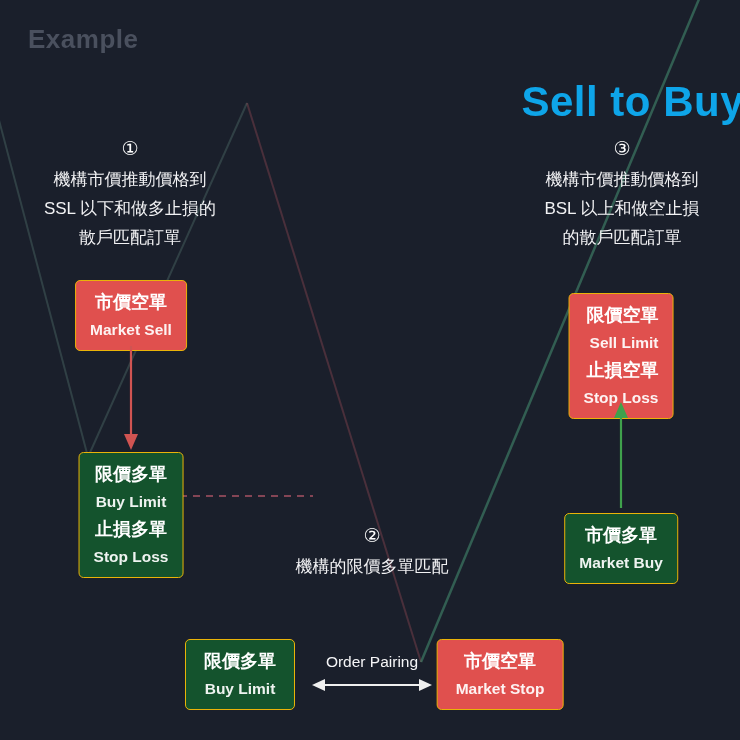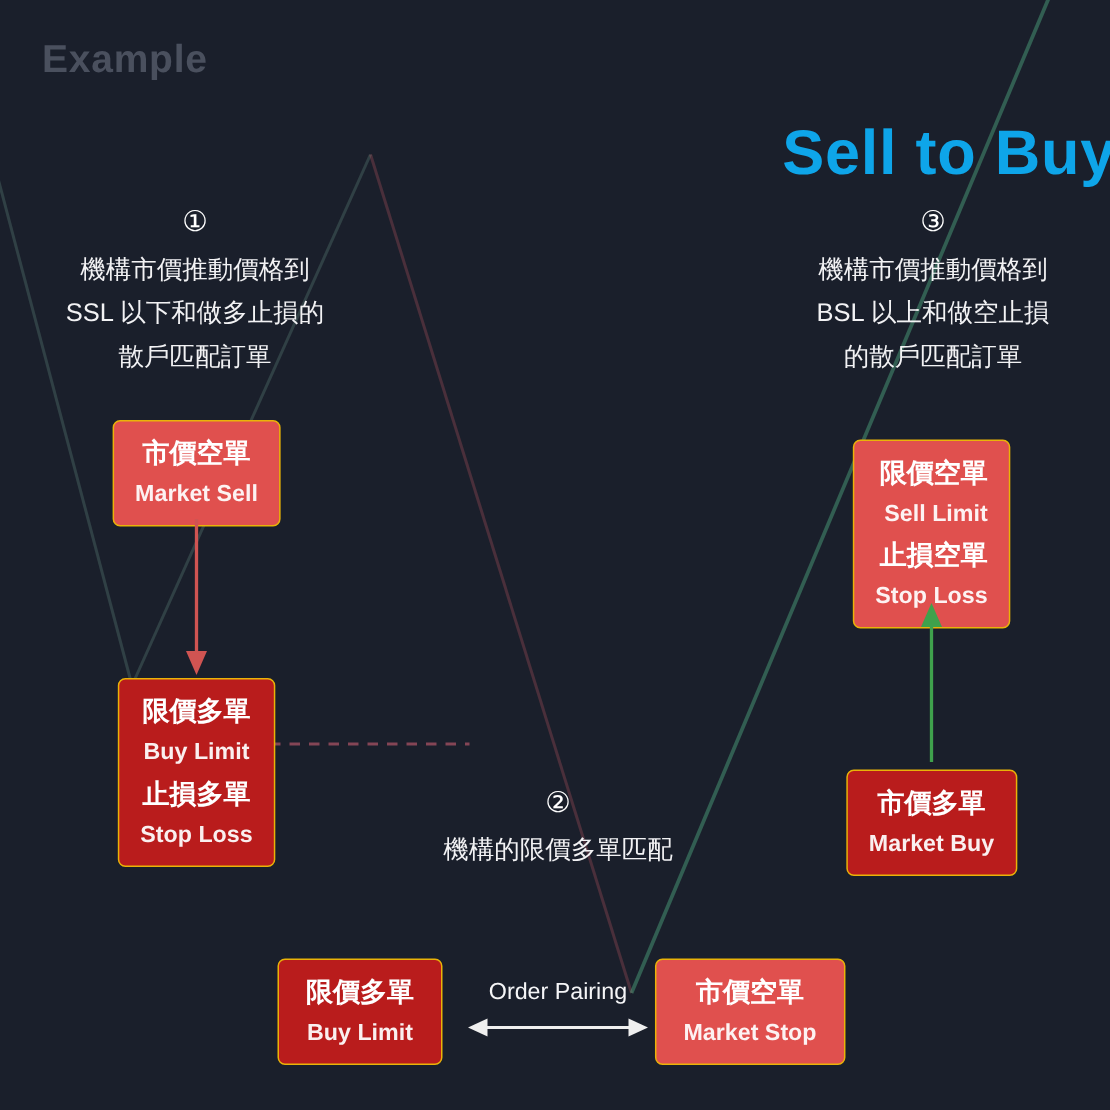--- a/index.html
+++ b/index.html
@@ -25,21 +25,21 @@
   .step3{left:502px;top:137px;width:240px;}
   .step2{left:252px;top:524px;width:240px;}
   .box{
     position:absolute;transform:translateX(-50%);
     border:1px solid #eab308;border-radius:5px;
     padding:7px 14px;text-align:center;
   }
   .box .zh{font-weight:700;font-size:18px;line-height:28px;color:#ffffff;white-space:nowrap;}
   .box .en{font-weight:700;font-size:15.5px;line-height:27px;color:rgba(255,255,255,.93);white-space:nowrap;}
   .red{background:#e0504e;}
-  .green{background:#b91c1c;}
+  .green{background:#14532d;}
   .box-market-sell{left:131px;top:280px;}
   .box-buy-limit-stop{left:131px;top:452px;}
   .box-sell-limit-stop{left:621px;top:293px;text-align:right;}
   .box-market-buy{left:621px;top:513px;}
   .box-pair-buy-limit{left:240px;top:639px;padding:7px 18px;}
   .box-pair-market-stop{left:500px;top:639px;padding:7px 18px;}
   .arrow{position:absolute;}
   .order-pairing{
     position:absolute;left:306px;top:653px;width:132px;
     text-align:center;font-size:15.5px;color:#f5f5f7;

